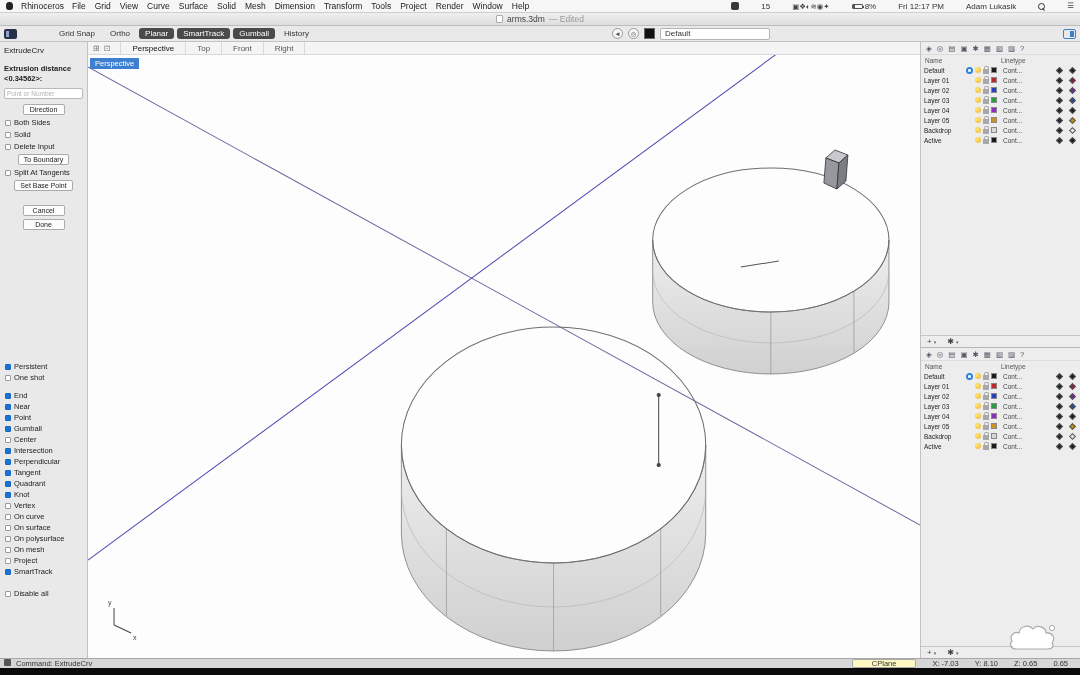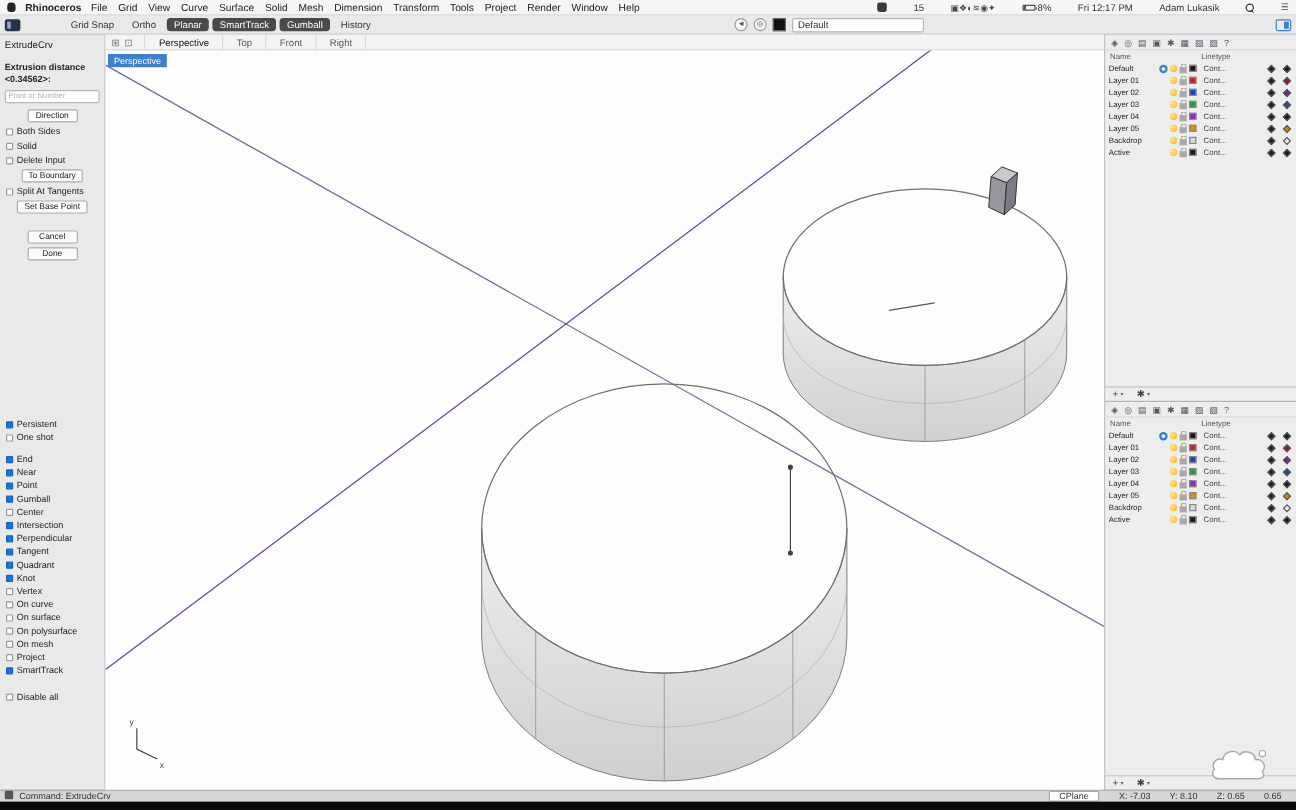--- a/index.html
+++ b/index.html
@@ -3,21 +3,21 @@
 <meta charset="utf-8">
 <style>
 *{margin:0;padding:0;box-sizing:border-box}
 html,body{width:1080px;height:675px}
 body{font-family:"Liberation Sans",sans-serif;background:#000;position:relative;overflow:hidden}
 .screen{width:1080px;height:675px;display:flex;flex-direction:column;background:#fff}
 
 
 .menubar{height:13px;background:#f6f6f6;border-bottom:1px solid #cfcfcf;display:flex;align-items:center;font-size:8.5px;color:#222;padding:0 6px;gap:8px;flex:none}
 .apple{width:7px;height:8px;background:#222;border-radius:45% 45% 40% 40%;flex:none}
-.appname{font-weight:bold;white-space:nowrap}
+.appname{font-weight:normal;white-space:nowrap}
 .menus{display:flex;gap:9px;white-space:nowrap}
 .mb-right{margin-left:auto;display:flex;align-items:center;gap:22px;font-size:8px;color:#333;white-space:nowrap}
 .mb-glyph{font-size:7.5px;color:#444;line-height:1}
 .notif-sq{width:8px;height:8px;background:#3a3a3a;border-radius:2px}
 .battery{display:flex;align-items:center;gap:2px}
 .batt-shape{width:11px;height:5px;border:1px solid #555;border-radius:1px;position:relative}
 .batt-shape::after{content:"";position:absolute;right:-2px;top:1px;width:1px;height:2px;background:#555}
 .batt-fill{position:absolute;left:0;top:0;bottom:0;width:2px;background:#555}
 .mag{width:7px;height:7px;position:relative}
 .mag::before{content:"";position:absolute;left:0;top:0;width:5px;height:5px;border:1px solid #333;border-radius:50%}
@@ -94,21 +94,21 @@
 .l-diamond.m1{margin-left:auto}
 .l-diamond.m2{margin-left:6px;margin-right:2px}
 .lp-footer{height:12px;border-top:1px solid #c6c6c6;display:flex;align-items:center;gap:2px;padding:0 6px;font-size:8px;color:#444;flex:none}
 .lp-caret{font-size:5px;color:#666}
 .lp-gear{margin-left:9px}
 
 
 .statusbar{height:10px;background:#d6d6d6;border-top:1px solid #a8a8a8;display:flex;align-items:flex-start;font-size:7.5px;color:#333;padding:0 4px;gap:5px;flex:none}
 .sb-icon{width:7px;height:7px;background:#555;border-radius:1px;flex:none}
 .sb-right{margin-left:auto;display:flex;align-items:center;gap:16px;margin-right:8px}
-.cplane-box{background:#ffffff;border:1px solid #aaa;border-radius:2px;padding:0 8px;height:9px;display:flex;align-items:center}
+.cplane-box{background:#fef9c3;border:1px solid #aaa;border-radius:2px;padding:0 19px;height:9px;display:flex;align-items:center}
 .bottom-strip{height:7px;background:#0b0b0b;flex:none}
 
 
 .watermark{position:absolute;right:24px;bottom:20px;z-index:40;display:flex;align-items:center;gap:7px;pointer-events:none}
 .wm-text{font-size:21px;color:#fff;text-shadow:0 0 1px #9a9a9a,0 0 2px #9a9a9a,1px 1px 2px #8a8a8a;letter-spacing:1px}
 </style>
 </head>
 <body>
 
 <div class="screen">
@@ -158,20 +158,25 @@
           </span>
         <span>8%</span>
       </span>
       <span>Fri 12:17 PM</span>
       <span>Adam Lukasik</span>
       <span class="mag"></span>
       <span class="mb-glyph">☰</span>
     </div>
   </div>
 
+  <div class="titlebar">
+    <span class="doc-icon"></span>
+    <span>arms.3dm</span>
+    <span class="title-suffix">— Edited</span>
+  </div>
 
   <div class="toolbar">
     <span class="sidebar-toggle"></span>
     <div class="toggles">
 
         <span class="toggle">Grid Snap</span>
 
         <span class="toggle">Ortho</span>
 
         <span class="toggle active">Planar</span>

